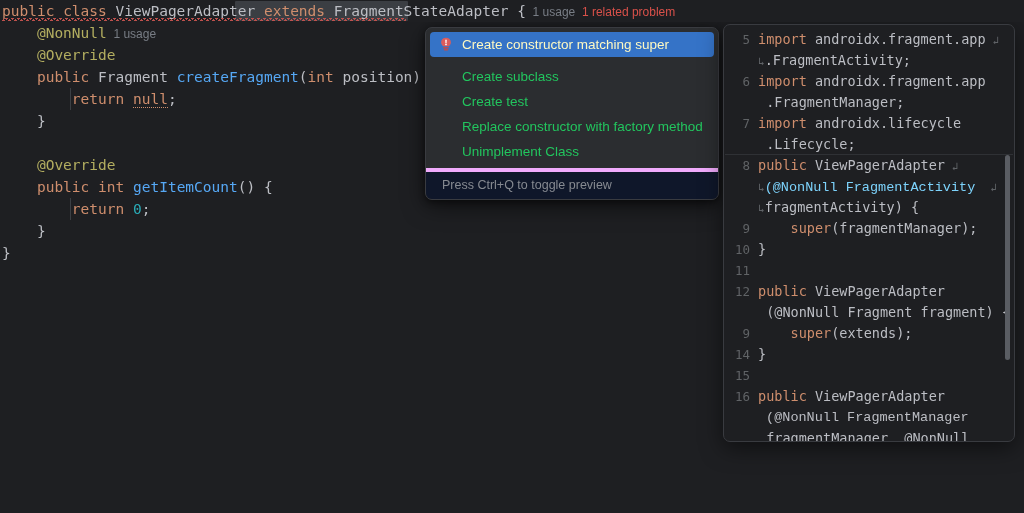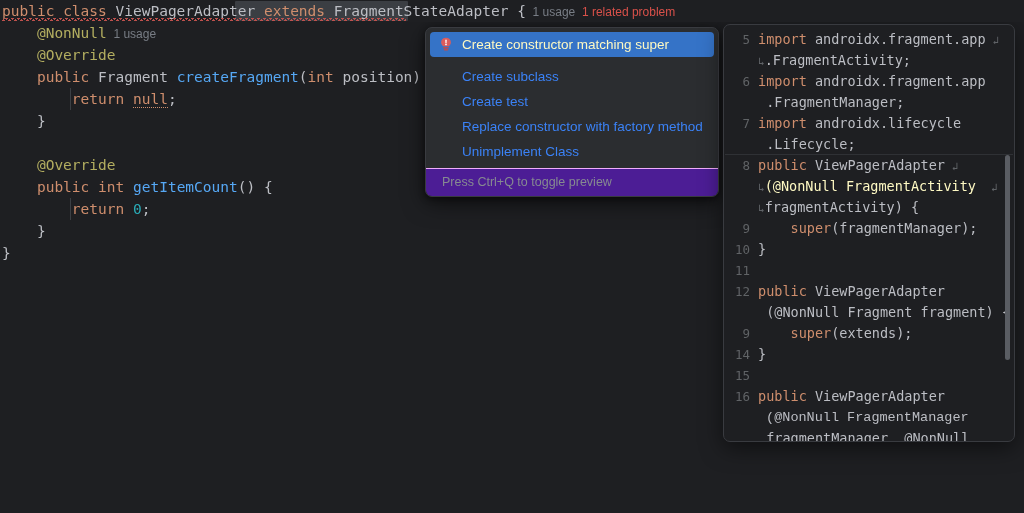--- a/index.html
+++ b/index.html
@@ -81,37 +81,37 @@
     font-family: "Liberation Sans", sans-serif;
   }
   .popup-items { padding: 4px 3px 4px 3px; }
   .popup-item {
     display: flex;
     align-items: center;
     height: 25px;
     padding: 0 10px 0 8px;
     margin: 0 1px;
     border-radius: 4px;
-    color: #3b82f6;
+    color: #22c55e;
     font-size: 13.5px;
     white-space: nowrap;
   }
   .popup-item.selected { background: #3573c7; color: #fef9c3; }
   .popup-item .ico {
     width: 16px; height: 16px;
     margin-right: 8px;
     flex: 0 0 16px;
     display: flex; align-items: center; justify-content: center;
   }
   .popup-item .ico.blank { visibility: hidden; }
   .popup-item .label { line-height: 1; }
   .popup-sep { height: 7px; }
   .popup-footer {
-    background: #4c1d95;
-    border-top: 1px solid #f0abfc;
+    background: #0f172a;
+    border-top: 4px solid #f0abfc;
     color: #868a91;
     font-size: 12.5px;
     padding: 6px 14px 7px 16px;
     white-space: nowrap;
   }
 
   
   #preview-panel {
     position: absolute;
     left: 723px;
@@ -262,21 +262,21 @@
 <div id="preview-panel">
   <div id="preview-lines" style="position: absolute; inset: 0px;">
       <div class="pv-line" style="position: absolute; left: 0px; right: 0px; top: 4px;"><span class="pv-gutter">5</span><span class="pv-text"><span style="color: rgb(207, 142, 109);">import</span><span style="color: rgb(188, 190, 196);"> androidx.fragment.app</span><span class="wrap-arrow"> ↲</span></span></div>
       <div class="pv-line" style="position: absolute; left: 0px; right: 0px; top: 25px;"><span class="pv-gutter"></span><span class="pv-text"><span class="wrap-arrow">↳</span><span style="color: rgb(188, 190, 196);">.FragmentActivity;</span></span></div>
       <div class="pv-line" style="position: absolute; left: 0px; right: 0px; top: 46px;"><span class="pv-gutter">6</span><span class="pv-text"><span style="color: rgb(207, 142, 109);">import</span><span style="color: rgb(188, 190, 196);"> androidx.fragment.app</span></span></div>
       <div class="pv-line" style="position: absolute; left: 0px; right: 0px; top: 67px;"><span class="pv-gutter"></span><span class="pv-text"><span style="color: rgb(188, 190, 196);"> .FragmentManager;</span></span></div>
       <div class="pv-line" style="position: absolute; left: 0px; right: 0px; top: 88px;"><span class="pv-gutter">7</span><span class="pv-text"><span style="color: rgb(207, 142, 109);">import</span><span style="color: rgb(188, 190, 196);"> androidx.lifecycle</span></span></div>
       <div class="pv-line" style="position: absolute; left: 0px; right: 0px; top: 109px;"><span class="pv-gutter"></span><span class="pv-text"><span style="color: rgb(188, 190, 196);"> .Lifecycle;</span></span></div>
       <div class="pv-sep" style="top: 129px;"></div>
       <div class="pv-line" style="position: absolute; left: 0px; right: 0px; top: 130px;"><span class="pv-gutter">8</span><span class="pv-text"><span style="color: rgb(207, 142, 109);">public</span><span style="color: rgb(188, 190, 196);"> ViewPagerAdapter</span><span class="wrap-arrow"> ↲</span></span></div>
-      <div class="pv-line" style="position: absolute; left: 0px; right: 0px; top: 151px;"><span class="pv-gutter"></span><span class="pv-text"><span class="wrap-arrow">↳</span><span style="color: #fef9c3;">(@NonNull FragmentActivity </span><span class="wrap-arrow"> ↲</span></span></div>
+      <div class="pv-line" style="position: absolute; left: 0px; right: 0px; top: 151px;"><span class="pv-gutter"></span><span class="pv-text"><span class="wrap-arrow">↳</span><span style="color: #7dd3fc; font-family: Liberation Mono, monospace;">(@NonNull FragmentActivity </span><span class="wrap-arrow"> ↲</span></span></div>
       <div class="pv-line" style="position: absolute; left: 0px; right: 0px; top: 172px;"><span class="pv-gutter"></span><span class="pv-text"><span class="wrap-arrow">↳</span><span style="color: rgb(188, 190, 196);">fragmentActivity) {</span></span></div>
       <div class="pv-line" style="position: absolute; left: 0px; right: 0px; top: 193px;"><span class="pv-gutter">9</span><span class="pv-text"><span style="color: rgb(188, 190, 196);">    </span><span style="color: rgb(207, 142, 109);">super</span><span style="color: rgb(188, 190, 196);">(fragmentManager);</span></span></div>
       <div class="pv-line" style="position: absolute; left: 0px; right: 0px; top: 214px;"><span class="pv-gutter">10</span><span class="pv-text"><span style="color: rgb(188, 190, 196);">}</span></span></div>
       <div class="pv-line" style="position: absolute; left: 0px; right: 0px; top: 235px;"><span class="pv-gutter">11</span><span class="pv-text"><span style="color: rgb(188, 190, 196);"></span></span></div>
       <div class="pv-line" style="position: absolute; left: 0px; right: 0px; top: 256px;"><span class="pv-gutter">12</span><span class="pv-text"><span style="color: rgb(207, 142, 109);">public</span><span style="color: rgb(188, 190, 196);"> ViewPagerAdapter</span></span></div>
       <div class="pv-line" style="position: absolute; left: 0px; right: 0px; top: 277px;"><span class="pv-gutter"></span><span class="pv-text"><span style="color: rgb(188, 190, 196);"> (@NonNull Fragment fragment) {</span></span></div>
       <div class="pv-line" style="position: absolute; left: 0px; right: 0px; top: 298px;"><span class="pv-gutter">9</span><span class="pv-text"><span style="color: rgb(188, 190, 196);">    </span><span style="color: rgb(207, 142, 109);">super</span><span style="color: rgb(188, 190, 196);">(extends);</span></span></div>
       <div class="pv-line" style="position: absolute; left: 0px; right: 0px; top: 319px;"><span class="pv-gutter">14</span><span class="pv-text"><span style="color: rgb(188, 190, 196);">}</span></span></div>
       <div class="pv-line" style="position: absolute; left: 0px; right: 0px; top: 340px;"><span class="pv-gutter">15</span><span class="pv-text"><span style="color: rgb(188, 190, 196);"></span></span></div>
       <div class="pv-line" style="position: absolute; left: 0px; right: 0px; top: 361px;"><span class="pv-gutter">16</span><span class="pv-text"><span style="color: rgb(207, 142, 109);">public</span><span style="color: rgb(188, 190, 196);"> ViewPagerAdapter</span></span></div>

